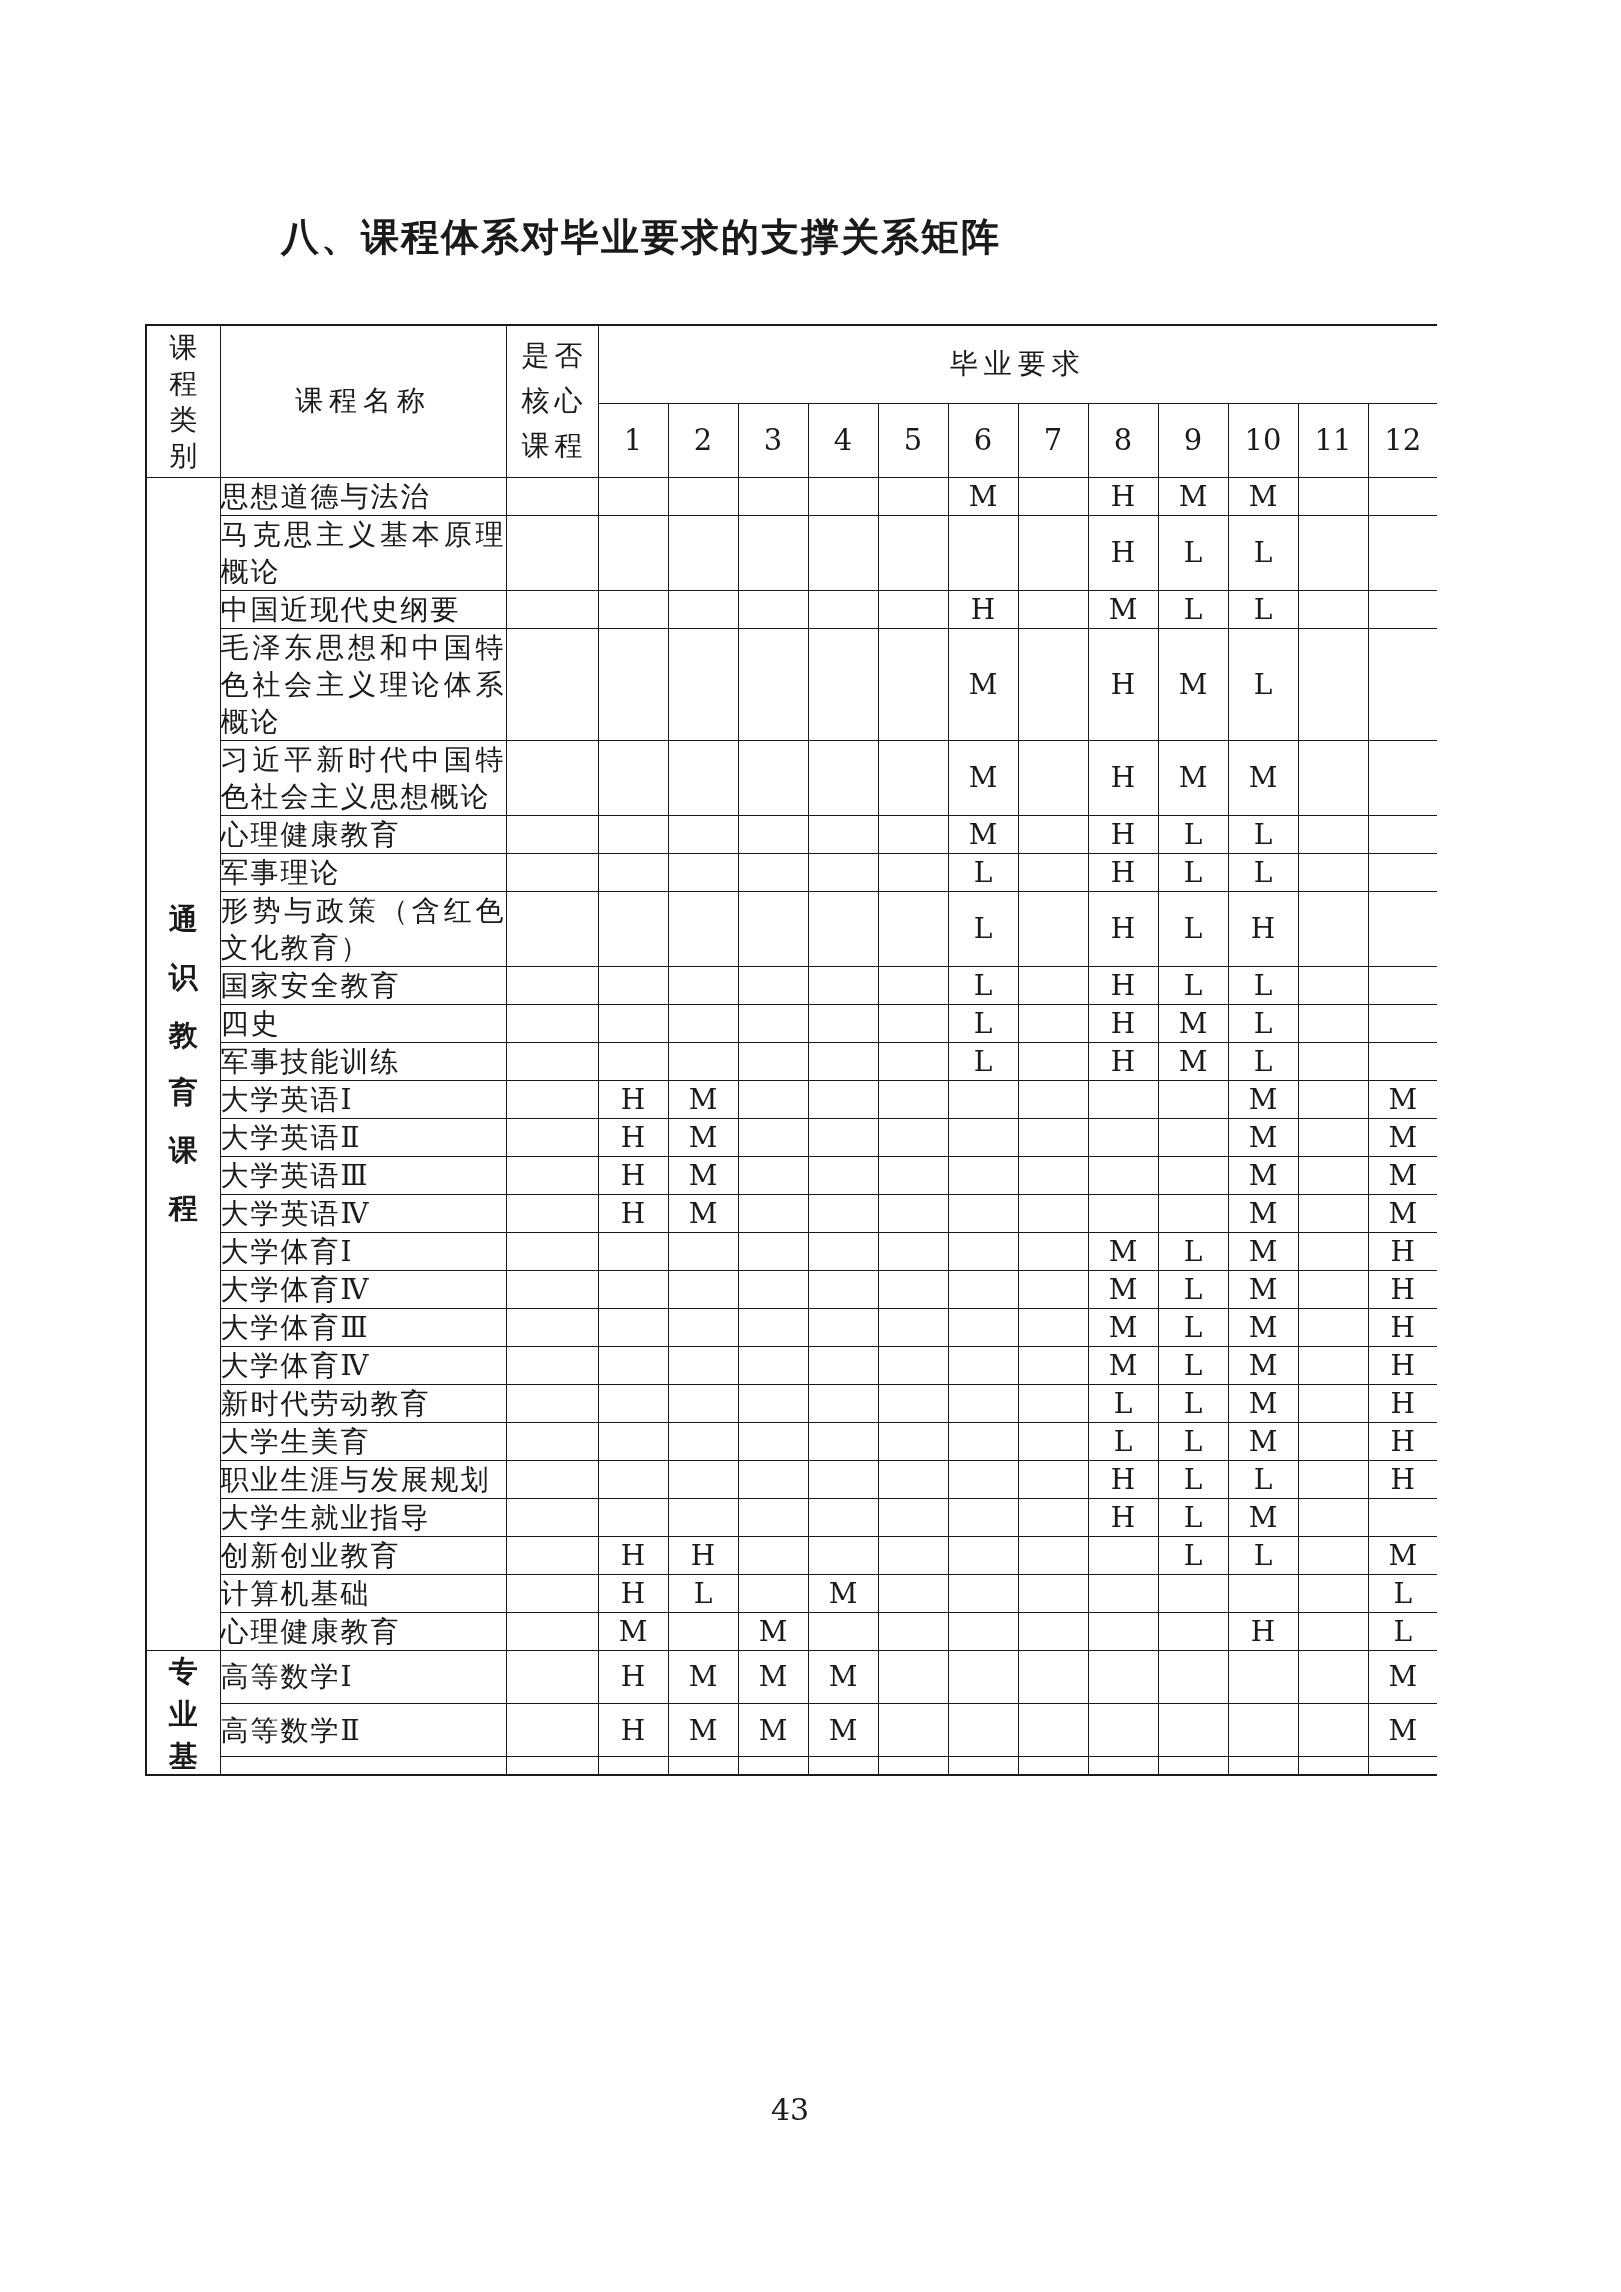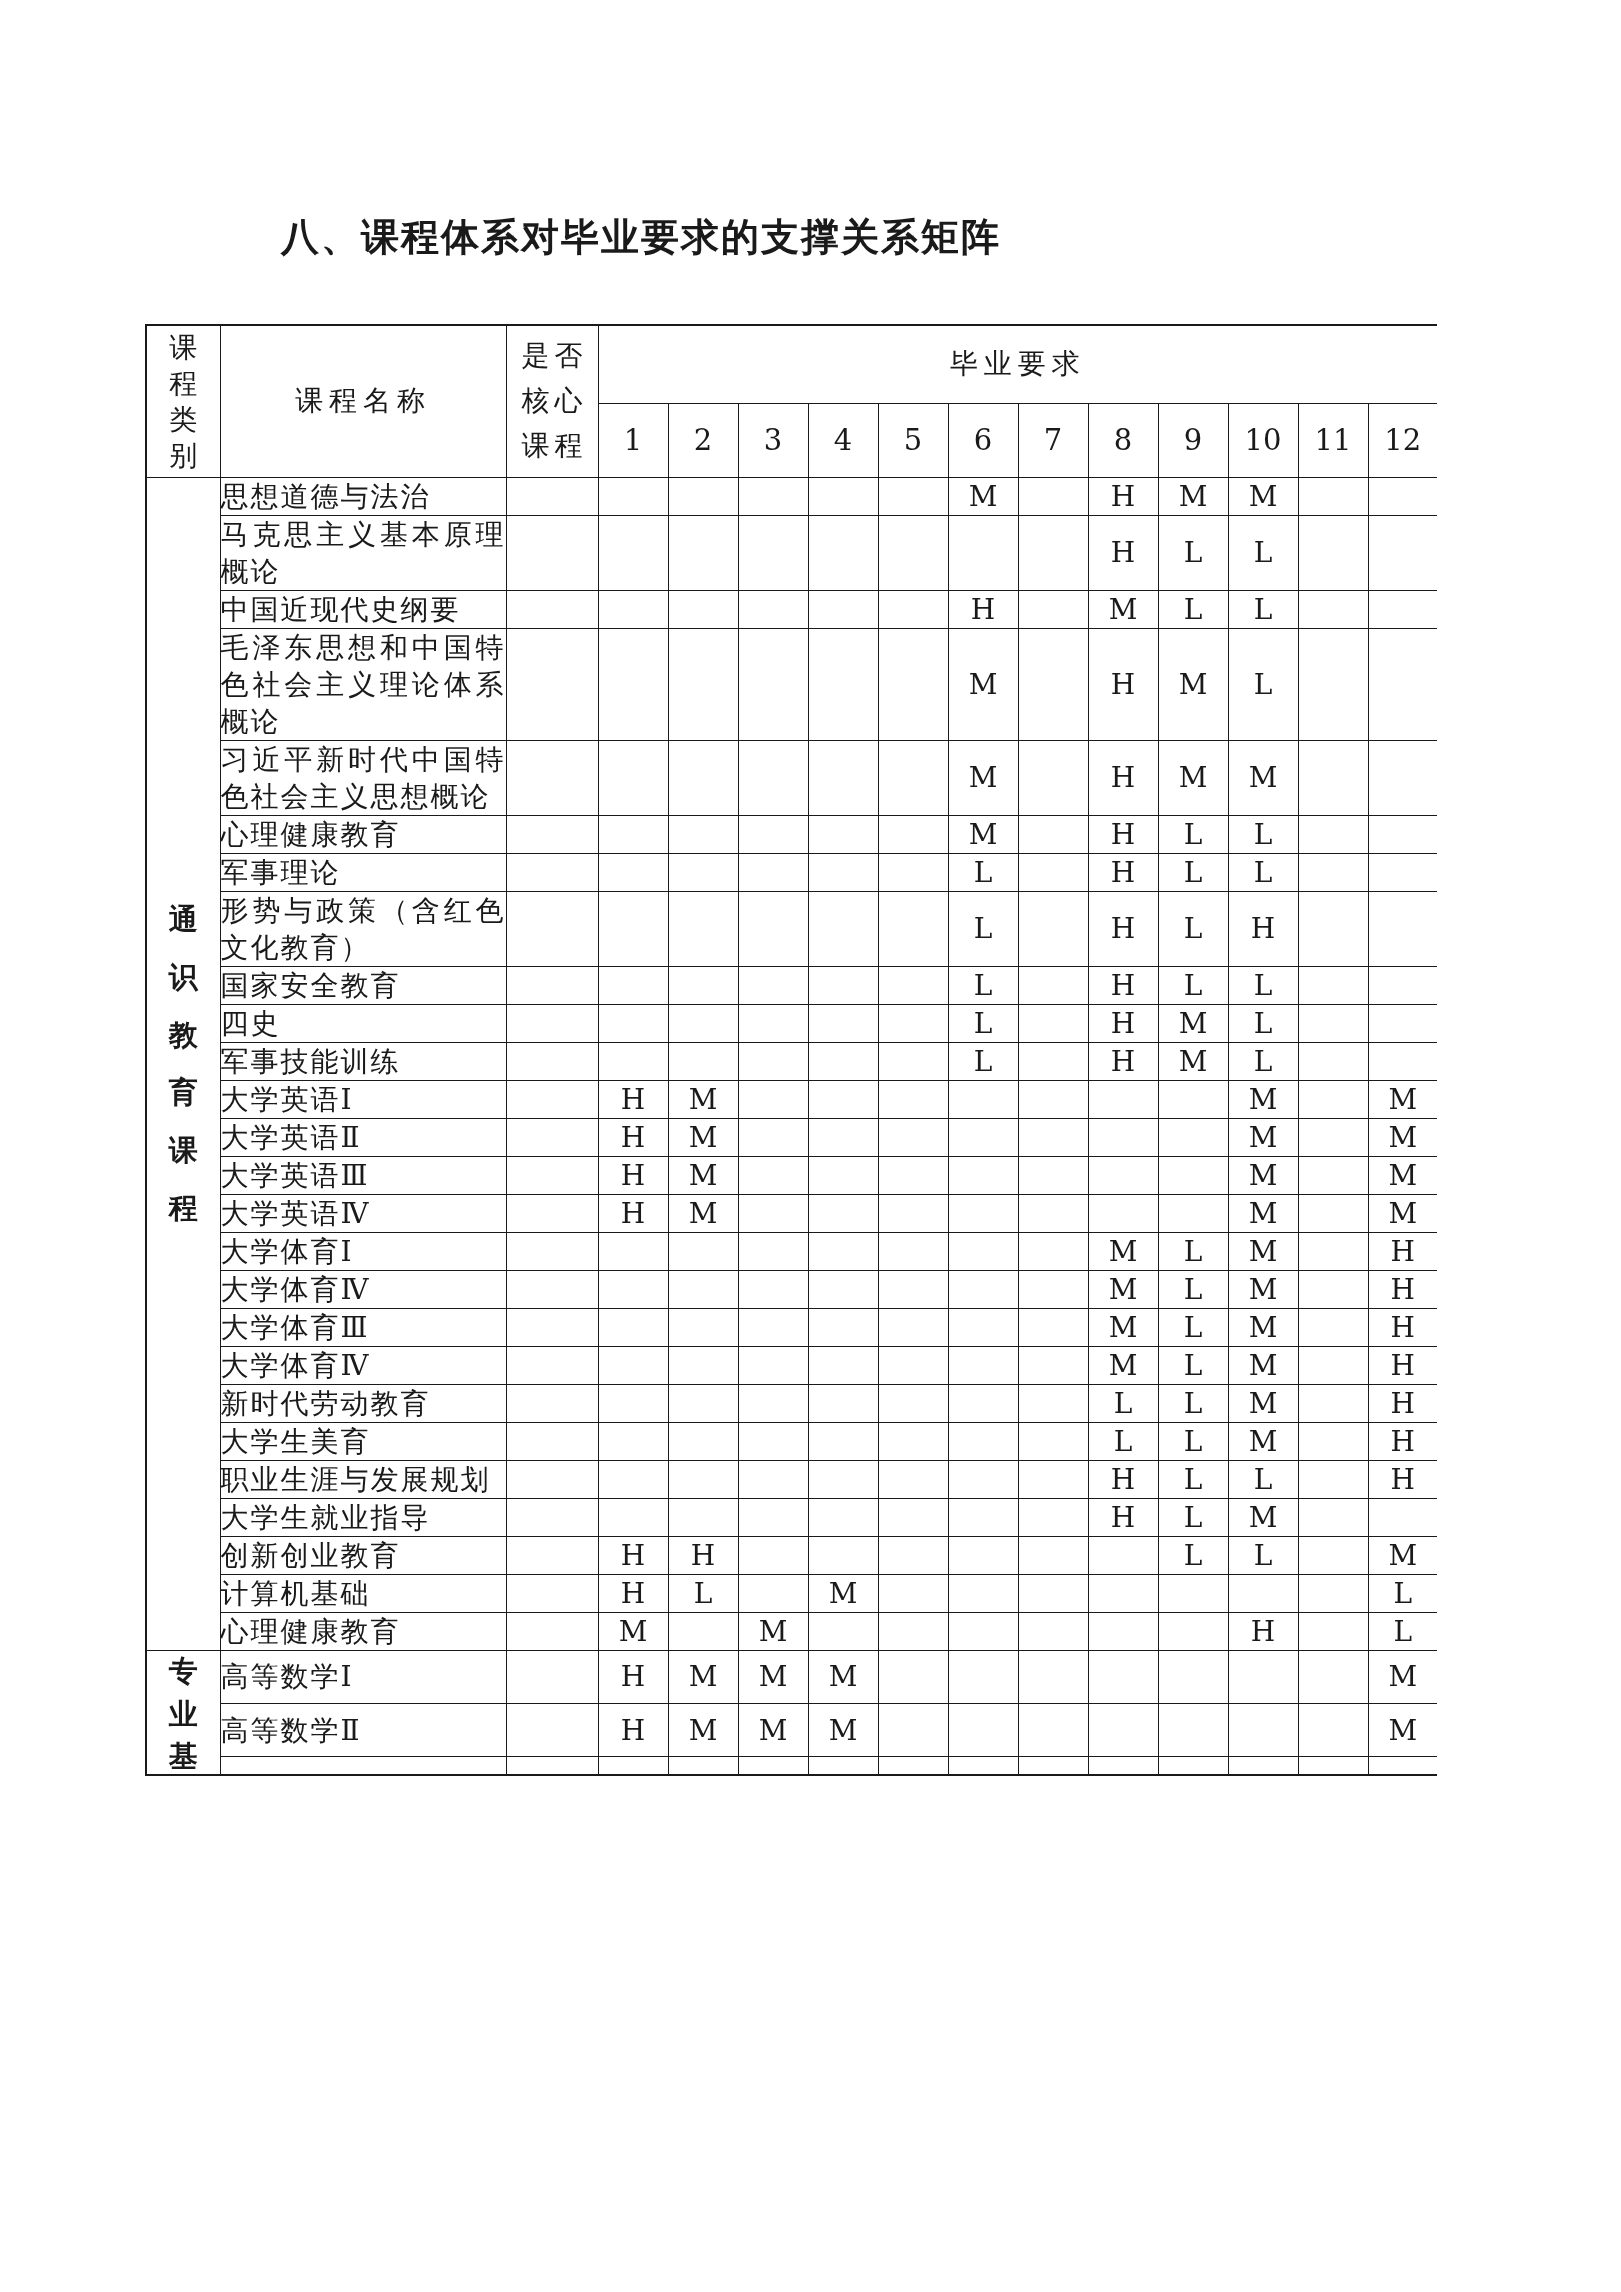--- a/index.html
+++ b/index.html
@@ -608,15 +608,16 @@
             <td class="val"></td>
             <td class="val"></td>
             <td class="val"></td>
             <td class="val"></td>
             <td class="val"></td>
           </tr>
         </tbody>
     </table>
   </div>
 
+  <div class="page-number">43</div>
 
 </div>
 
 
 </body></html>

